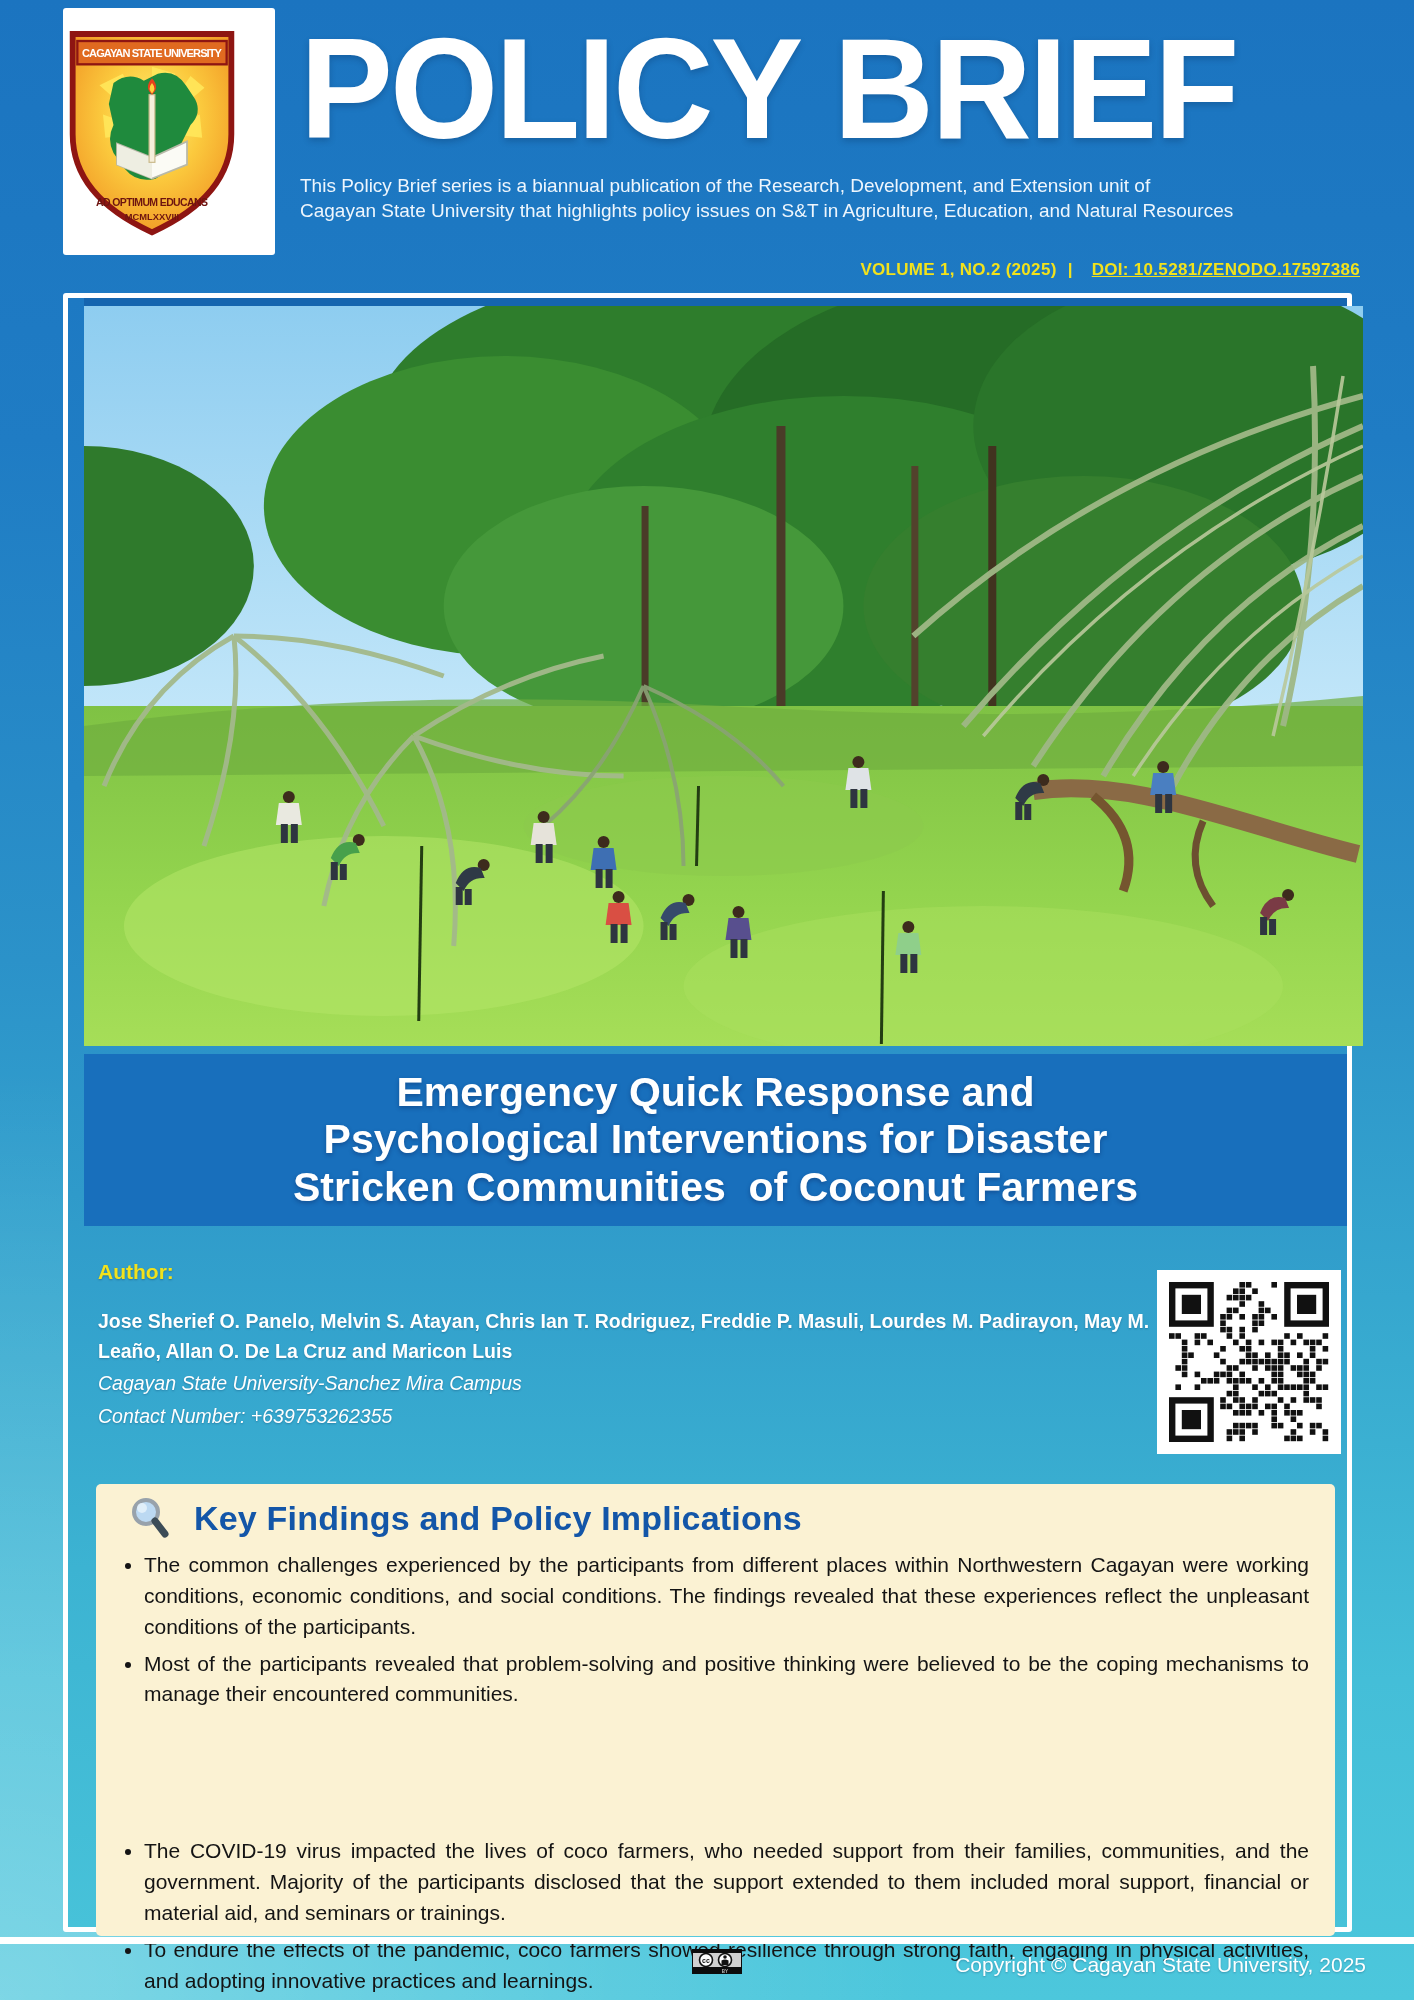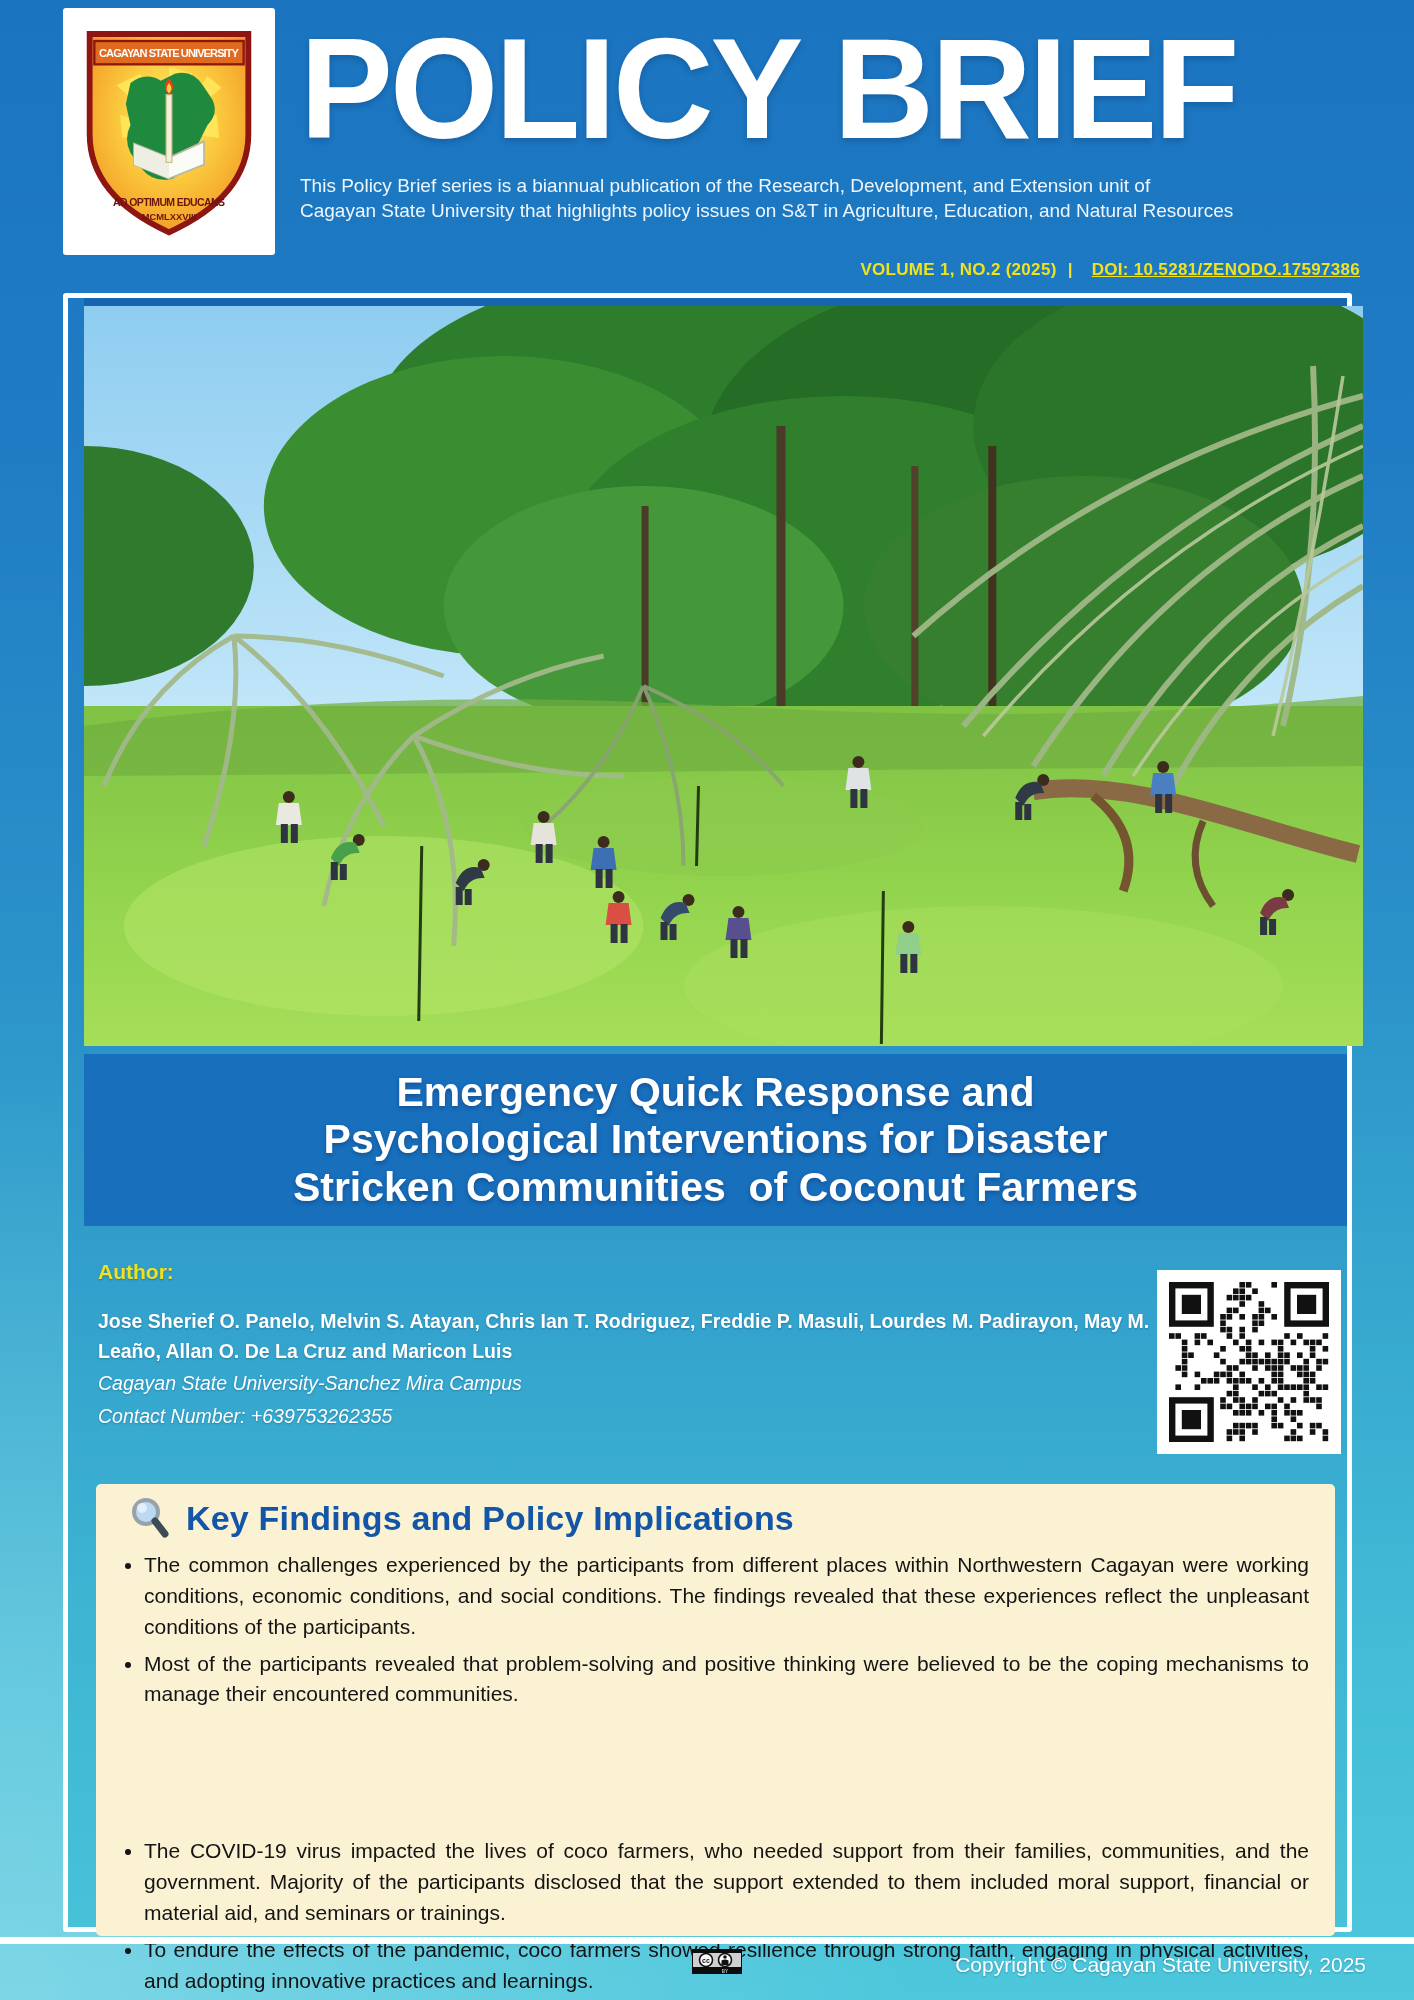--- a/index.html
+++ b/index.html
@@ -5,21 +5,21 @@
   html,body{margin:0;padding:0;background:#0d5fae;}
   .page{
     position:relative;width:1414px;height:2000px;overflow:hidden;
     font-family:"Liberation Sans", sans-serif;
     background:
       radial-gradient(circle at 0% 100%, rgba(255,255,255,.28), rgba(255,255,255,0) 38%),
       linear-gradient(to bottom,#1b74c0 0%,#1f7cc4 22%,#2b92c9 48%,#38abd0 68%,#44bed8 84%,#4cc7dc 100%);
   }
   
   .logo-box{position:absolute;left:63px;top:8px;width:212px;height:247px;background:#fff;border-radius:3px;
-    display:flex;align-items:center;justify-content:center;}
+    display:flex;align-items:center;justify-content:flex-start;}
   .masthead{position:absolute;left:300px;top:18px;width:1070px;}
   .masthead-title{color:#fff;font-weight:bold;font-size:142px;line-height:1.0;letter-spacing:-3px;
     transform:scale(.98,1);transform-origin:left;white-space:nowrap;
     text-shadow:0 3px 6px rgba(0,30,70,.25);}
   .masthead-sub{margin-top:14px;color:#eef6fd;font-size:19px;line-height:1.3;}
   .volume-line{position:absolute;right:54px;top:260px;color:#f2e21c;font-weight:bold;font-size:17px;
     letter-spacing:.3px;white-space:nowrap;}
   .volume-line .doi{text-decoration:underline;margin-left:8px;cursor:pointer;}
   .volume-line .sep{margin:0 6px;}
   
@@ -37,21 +37,21 @@
   .author-label{color:#f2e21c;font-weight:bold;font-size:21px;margin-bottom:22px;
     text-shadow:0 1px 2px rgba(0,40,80,.35);}
   .author-names{font-weight:bold;font-size:19.5px;line-height:1.55;max-width:1060px;
     text-shadow:0 1px 2px rgba(0,40,80,.3);}
   .author-meta{font-style:italic;font-size:19.5px;line-height:1.58;margin-top:2px;
     text-shadow:0 1px 2px rgba(0,40,80,.3);}
   .qr-box{position:absolute;top:44px;right:6px;width:184px;height:184px;background:#fff;}
   
   .findings-panel{margin:0 12px;height:452px;box-sizing:border-box;background:#fbf2d3;border-radius:5px;
     padding:12px 26px 0 26px;}
-  .findings-heading{display:flex;align-items:center;gap:14px;padding-left:6px;text-align:center;}
+  .findings-heading{display:flex;align-items:center;gap:22px;padding-left:6px;text-align:center;}
   .findings-heading .htext{color:#1356a8;font-weight:bold;font-size:34px;letter-spacing:.2px;}
   .findings-cols{display:flex;gap:120px;margin-top:10px;flex-direction:column;}
   .findings-col{flex:1;}
   .findings-col ul{margin:0;padding-left:22px;list-style:disc;}
   .findings-col li{color:#141414;font-size:21px;line-height:1.47;text-align:justify;margin-bottom:6px;}
   
   .footer-line{position:absolute;left:0;top:1937px;width:1414px;height:7px;background:#ffffff;}
   .footer{position:absolute;left:0;top:1944px;width:1414px;height:56px;}
   .cc-badge{position:absolute;left:692px;top:5px;}
   .copyright{position:absolute;right:48px;top:9px;color:#fff;font-size:21px;

